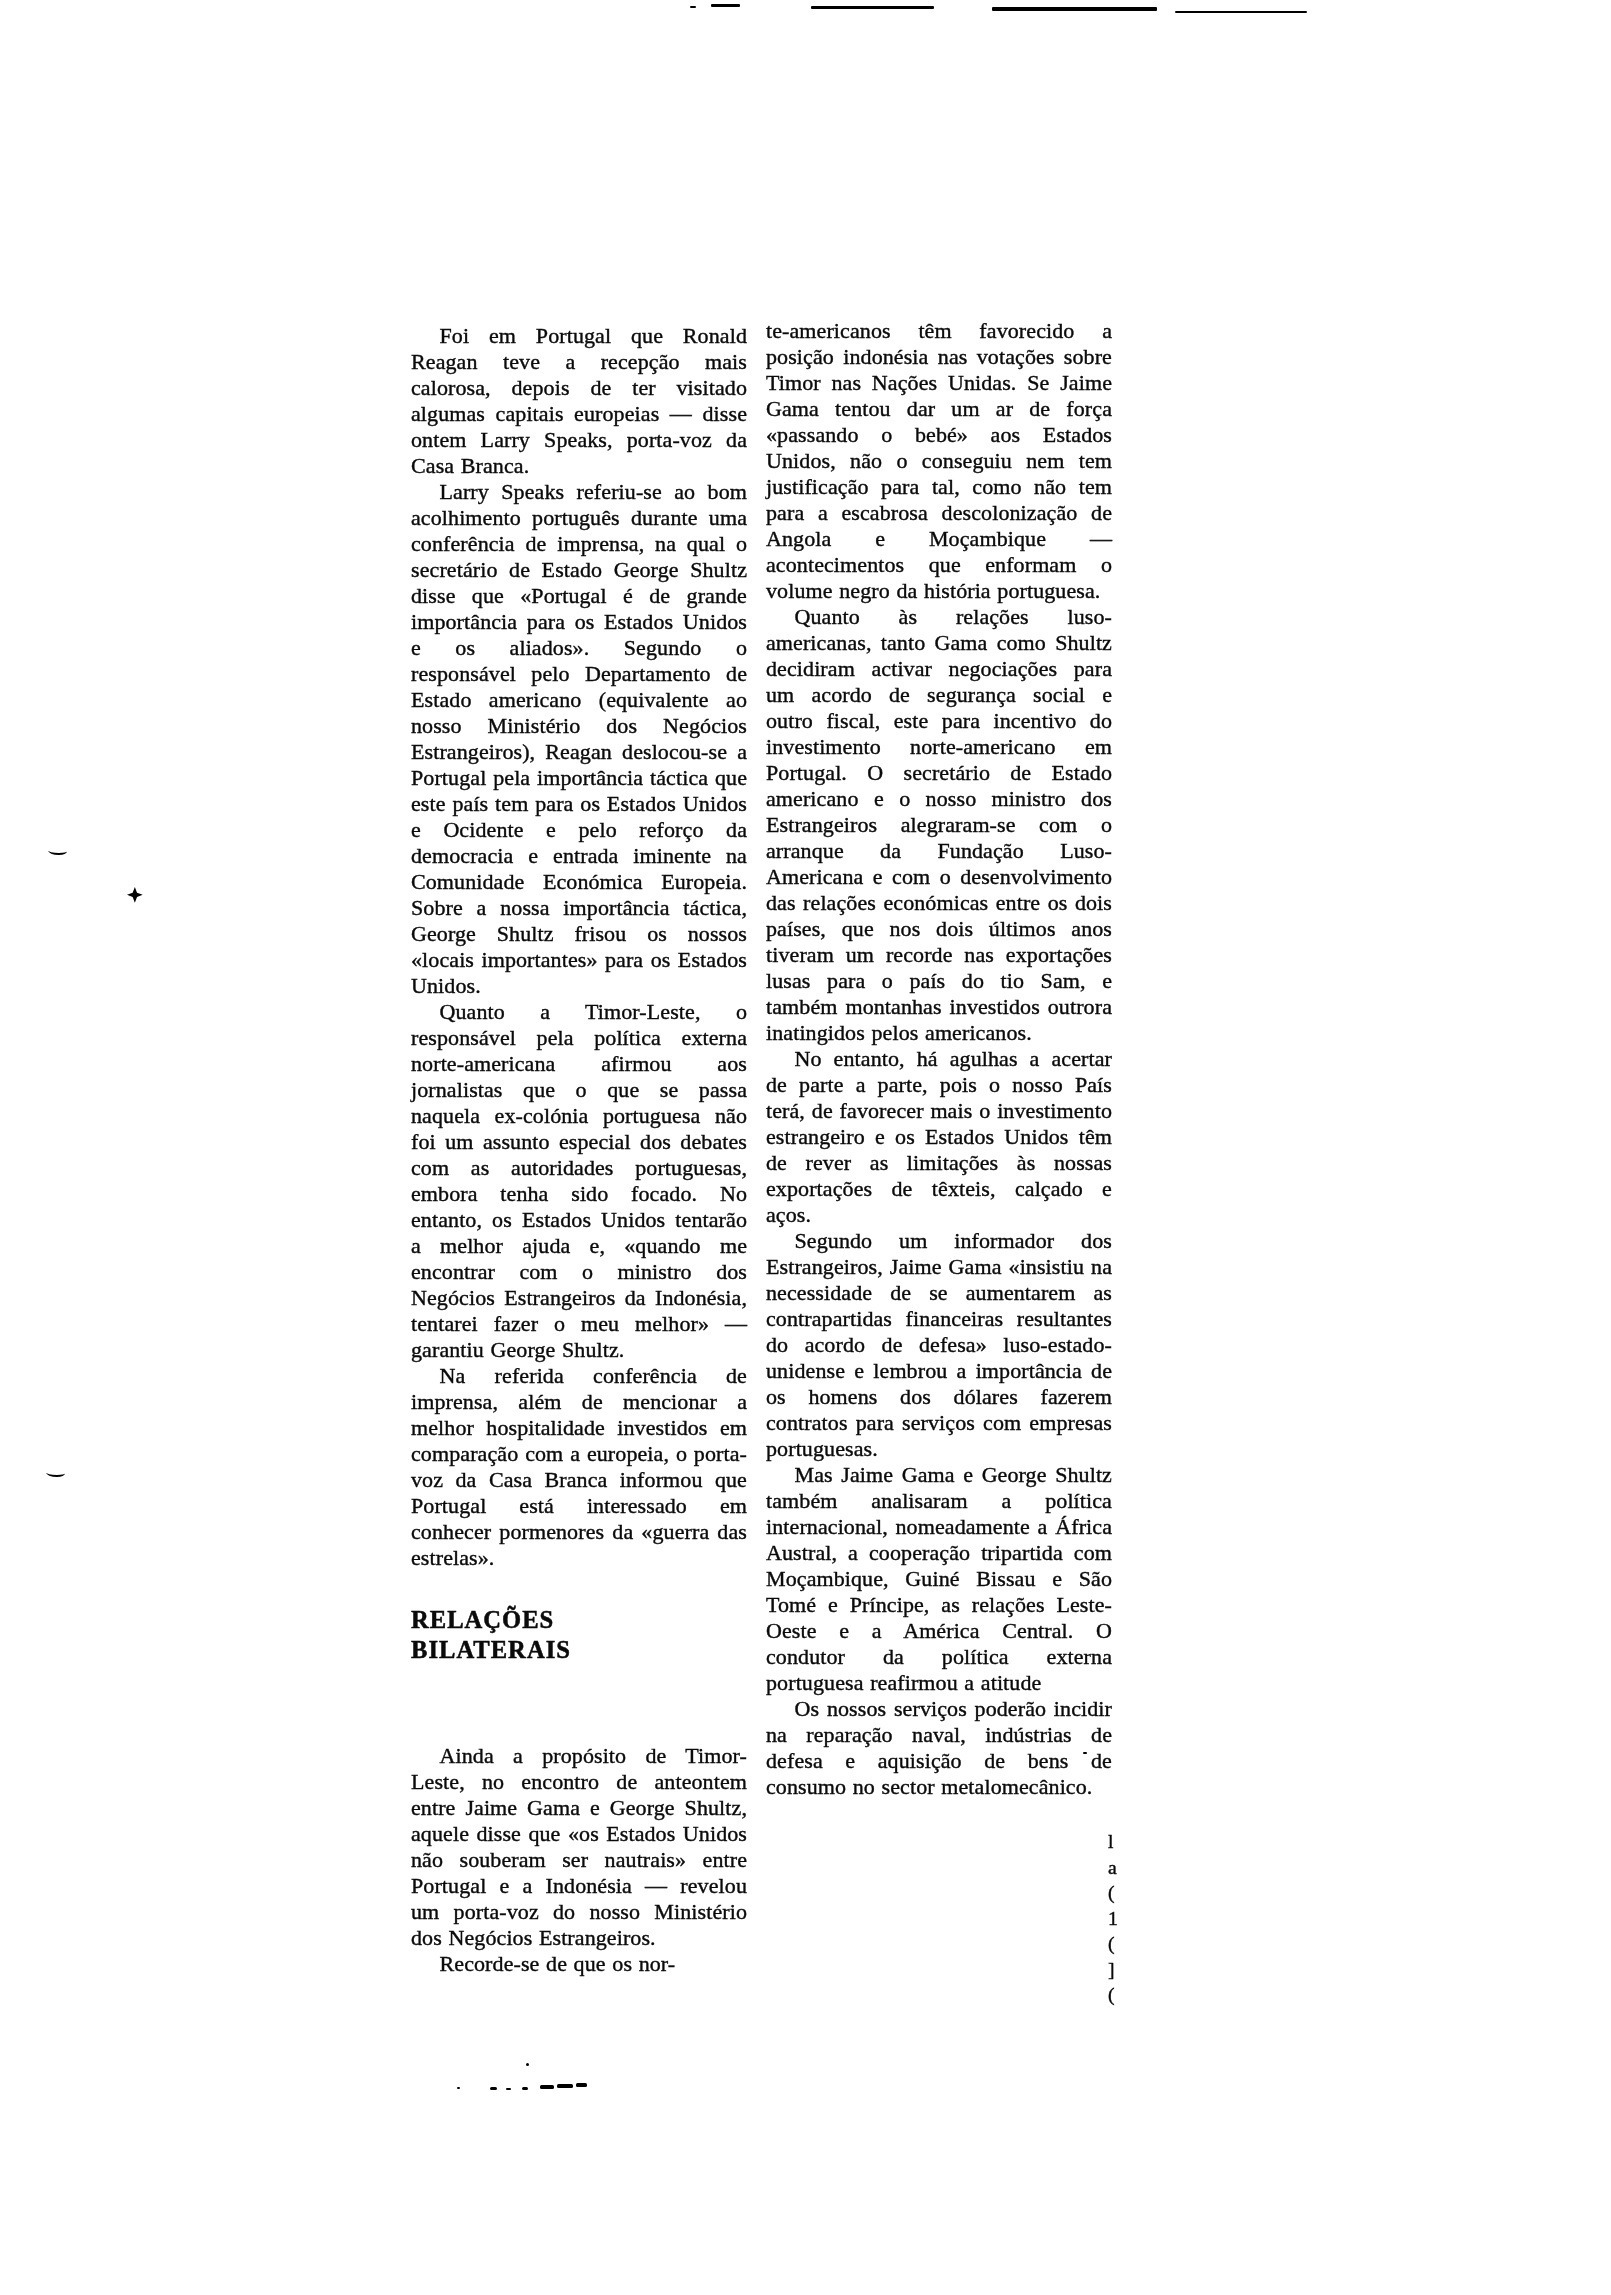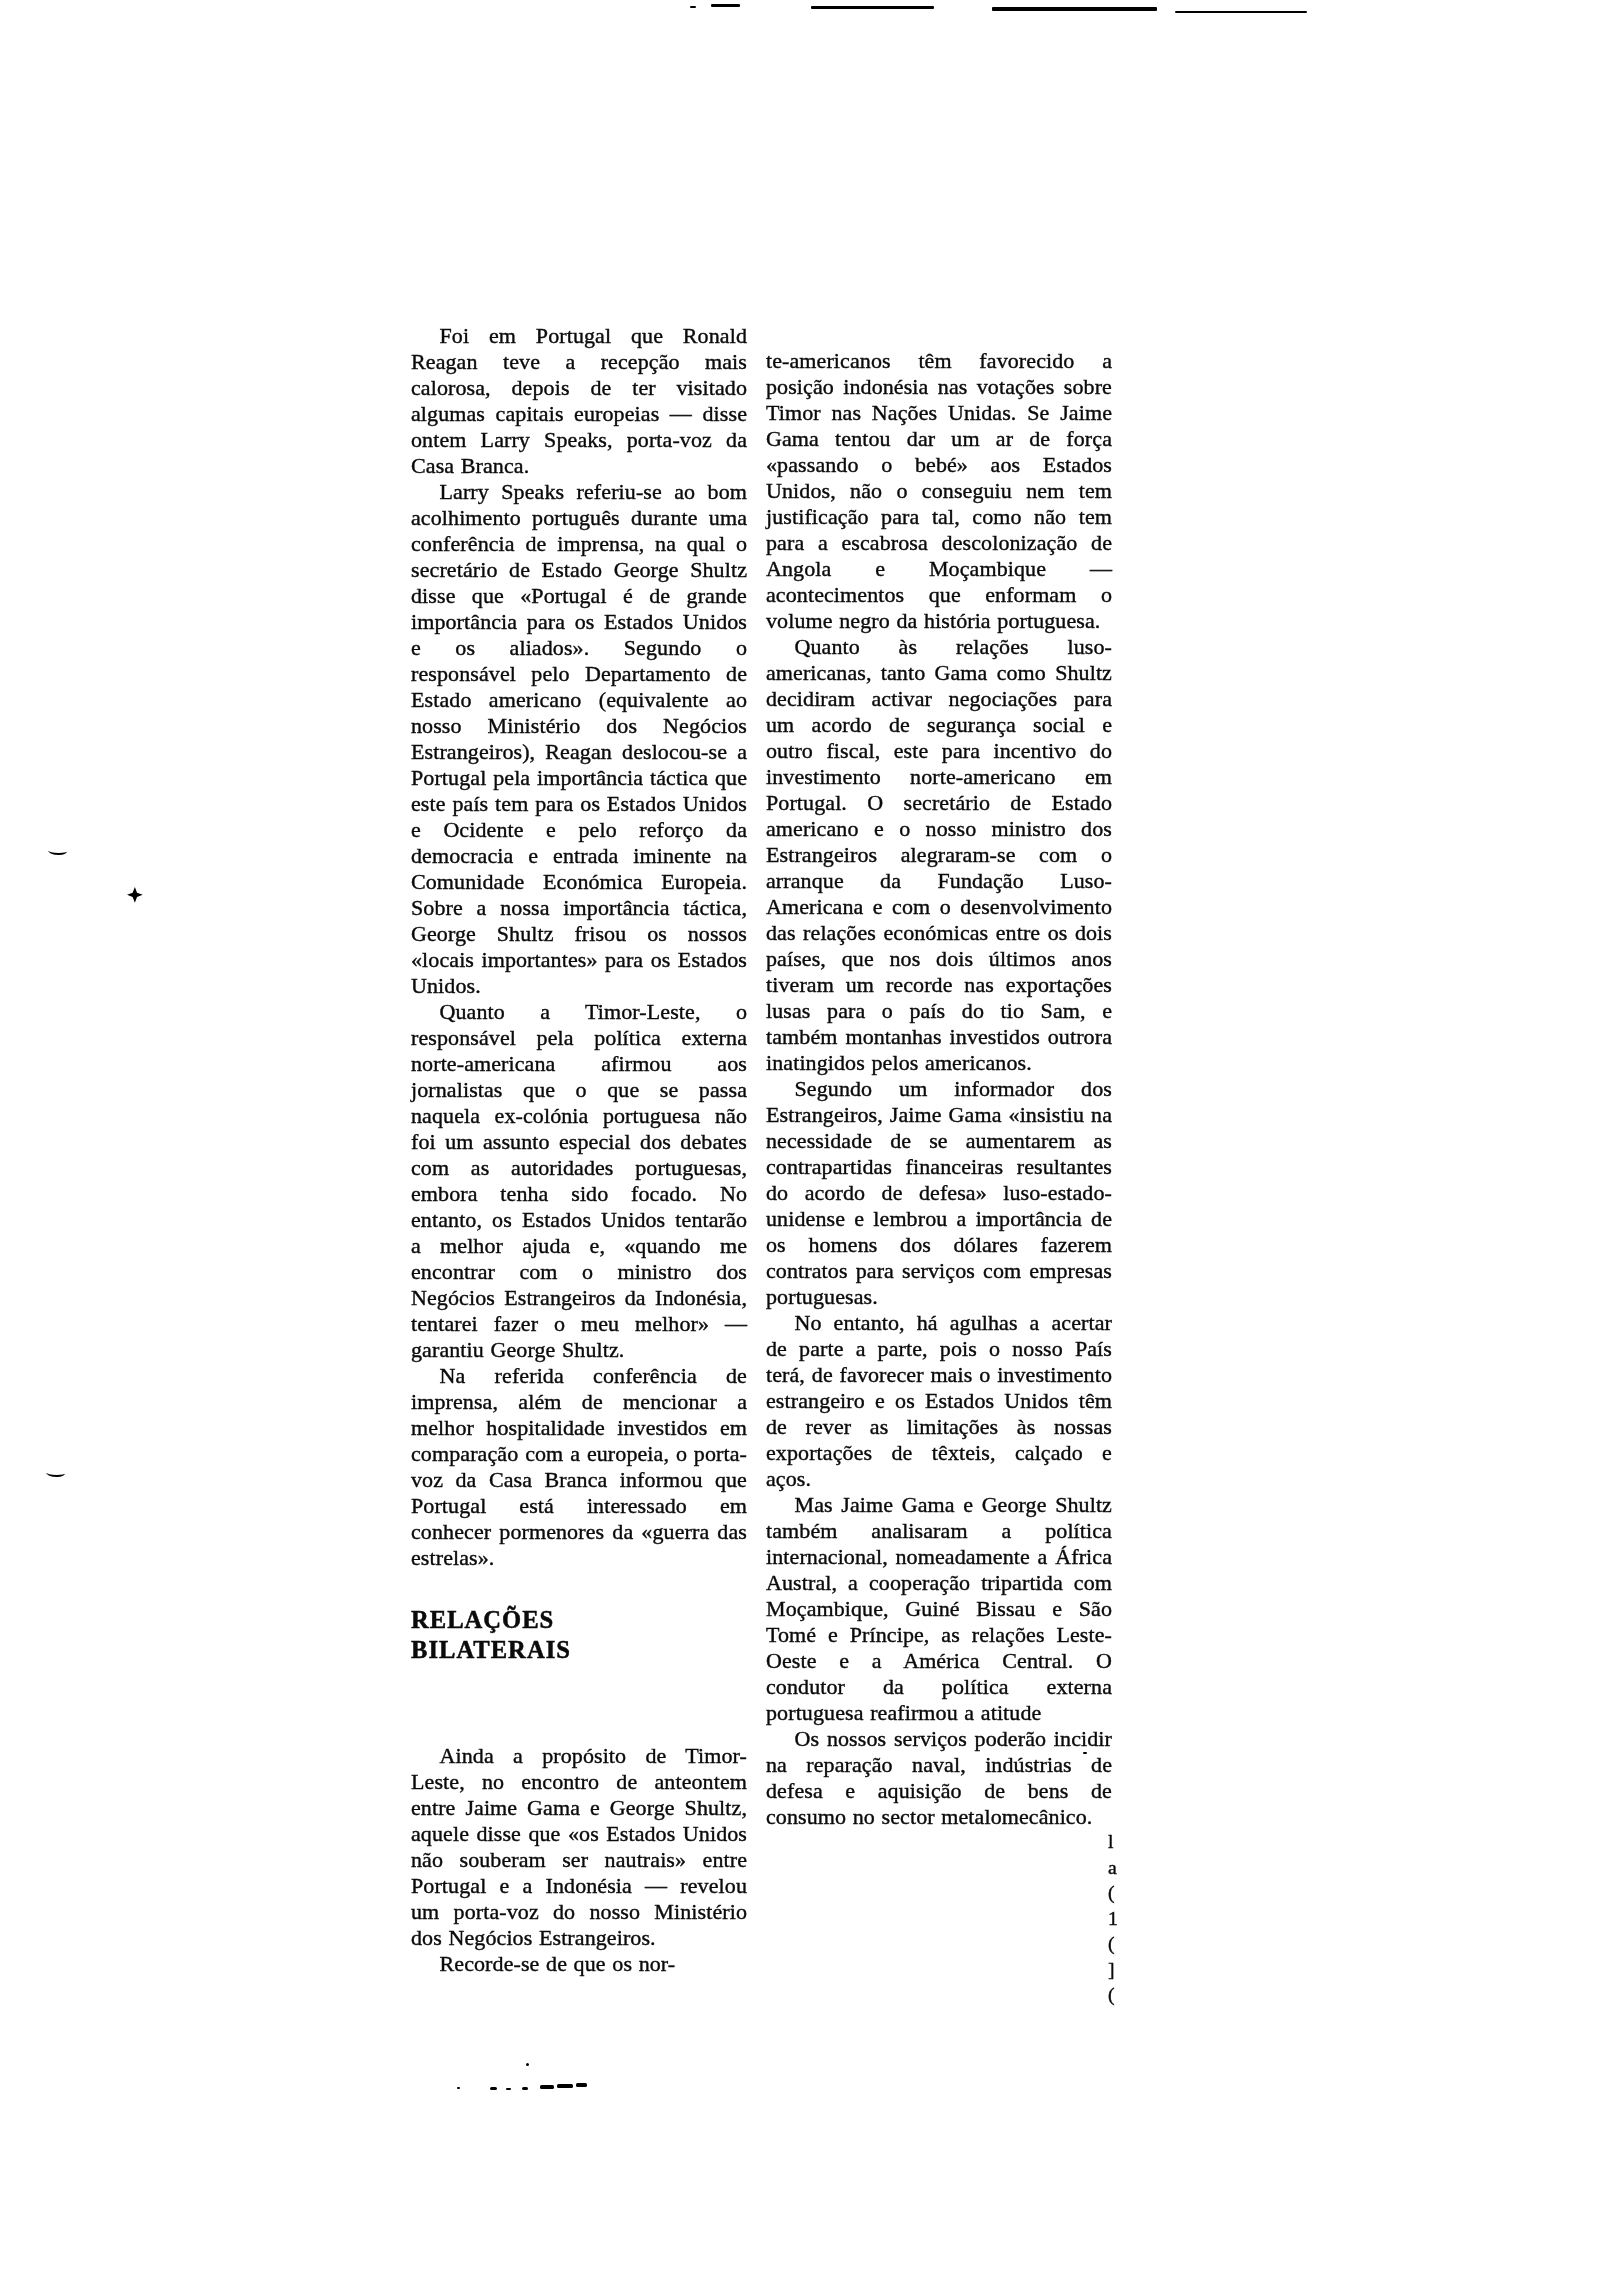--- a/index.html
+++ b/index.html
@@ -21,21 +21,21 @@
     position: absolute;
     text-align: justify;
     font-size: 22px;
     line-height: 26px;
     letter-spacing: 0.1px;
     word-spacing: 1px;
     -webkit-text-stroke: 0.4px #0b0b0b;
     hyphens: auto;
   }
   .col-left  { left: 411px;  top: 323px; width: 336px; }
-  .col-right { left: 766px; top: 348px; width: 346px; }
+  .col-right { left: 766px; top: 318px; width: 346px; }
   .para { margin: 0; text-indent: 28.5px; }
   
   .col-right [data-name="right-paragraphs"] .para:first-child { text-indent: 0; }
   .heading {
     text-align: left;
     font-weight: bold;
     font-size: 24.6px;
     line-height: 29.5px;
     letter-spacing: 1px;
     margin-top: 34px;
@@ -119,22 +119,22 @@
     <div data-name="left-paragraphs-bottom">
         <p class="para" data-name="paragraph">Ainda a propósito de Timor-Leste, no encontro de anteontem entre Jaime Gama e George Shultz, aquele disse que «os Estados Unidos não souberam ser nautrais» entre Portugal e a Indonésia — revelou um porta-voz do nosso Ministério dos Negócios Estrangeiros.</p>
         <p class="para" data-name="paragraph">Recorde-se de que os nor-</p>
       </div>
   </div>
 
   <div class="col col-right" data-name="article-column-right">
     <div data-name="right-paragraphs">
         <p class="para" data-name="paragraph">te-americanos têm favorecido a posição indonésia nas votações sobre Timor nas Nações Unidas. Se Jaime Gama tentou dar um ar de força «passando o bebé» aos Estados Unidos, não o conseguiu nem tem justificação para tal, como não tem para a escabrosa descolonização de Angola e Moçambique — acontecimentos que enformam o volume negro da história portuguesa.</p>
         <p class="para" data-name="paragraph">Quanto às relações luso-americanas, tanto Gama como Shultz decidiram activar negociações para um acordo de segurança social e outro fiscal, este para incentivo do investimento norte-americano em Portugal. O secretário de Estado americano e o nosso ministro dos Estrangeiros alegraram-se com o arranque da Fundação Luso-Americana e com o desenvolvimento das relações económicas entre os dois países, que nos dois últimos anos tiveram um recorde nas exportações lusas para o país do tio Sam, e também montanhas investidos outrora inatingidos pelos americanos.</p>
+        <p class="para" data-name="paragraph">No entanto, há agulhas a acertar de parte a parte, pois o nosso País terá, de favorecer mais o investimento estrangeiro e os Estados Unidos têm de rever as limitações às nossas exportações de têxteis, calçado e aços.</p>
         <p class="para" data-name="paragraph">Segundo um informador dos Estrangeiros, Jaime Gama «insistiu na necessidade de se aumentarem as contrapartidas financeiras resultantes do acordo de defesa» luso-estado-unidense e lembrou a importância de os homens dos dólares fazerem contratos para serviços com empresas portuguesas.</p>
-        <p class="para" data-name="paragraph">No entanto, há agulhas a acertar de parte a parte, pois o nosso País terá, de favorecer mais o investimento estrangeiro e os Estados Unidos têm de rever as limitações às nossas exportações de têxteis, calçado e aços.</p>
         <p class="para" data-name="paragraph">Mas Jaime Gama e George Shultz também analisaram a política internacional, nomeadamente a África Austral, a cooperação tripartida com Moçambique, Guiné Bissau e São Tomé e Príncipe, as relações Leste-Oeste e a América Central. O condutor da política externa portuguesa reafirmou a atitude</p>
         <p class="para" data-name="paragraph">Os nossos serviços poderão incidir na reparação naval, indústrias de defesa e aquisição de bens de consumo no sector metalomecânico.</p>
       </div>
   </div>
 
   <div class="edge-frags" data-name="cropped-column-fragments">
       <p class="para" data-name="paragraph">l</p>
       <p class="para" data-name="paragraph">a</p>
       <p class="para" data-name="paragraph">(</p>
       <p class="para" data-name="paragraph">1</p>

